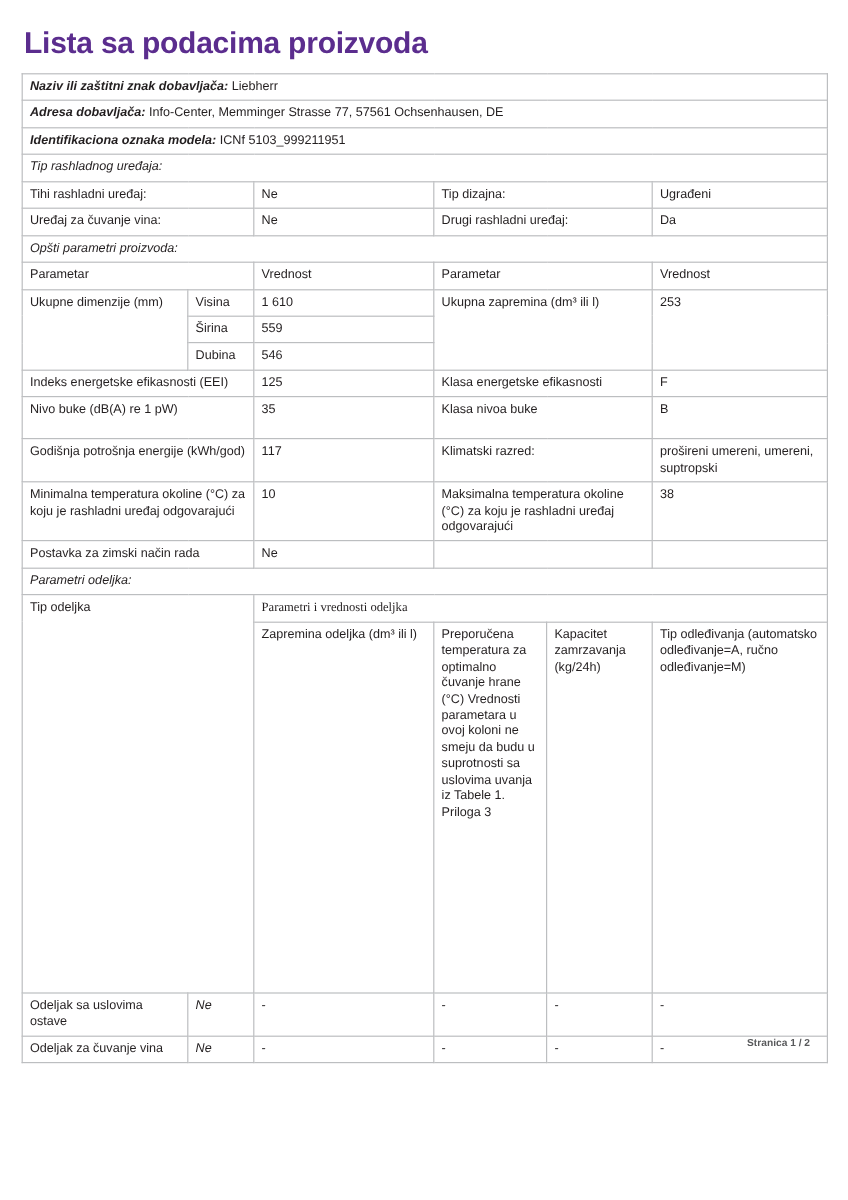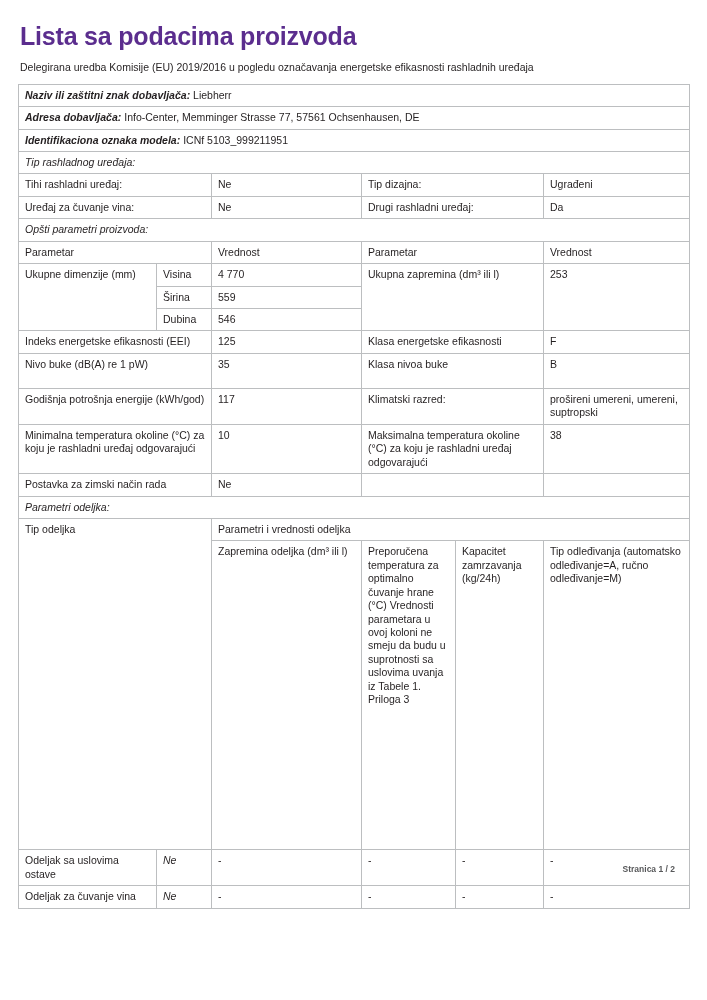--- a/index.html
+++ b/index.html
@@ -42,21 +42,21 @@
   table.main td, table.main th {
     border: 1px solid #bcbec0;
     font-size: 10.5px;
     padding: 4px 6px;
     vertical-align: top;
     line-height: 1.28;
     text-align: left;
     font-weight: normal;
   }
   .b { font-weight: bold; font-style: italic; }
-  .center { text-align: center; }
+  .center { text-align: center; font-family: Liberation Serif, serif; }
   .compartment-hdr {
     text-align: center;
     vertical-align: middle;
   }
   .tall-note {
     font-size: 10.5px;
     line-height: 1.3;
     text-align: center;
   }
   .footer {
@@ -69,21 +69,20 @@
   }
   .dash { text-align: center; }
   .v-mid { vertical-align: middle; }
 </style>
 </head>
 <body>
 
 <div class="page">
 
   <div class="doc-title">Lista sa podacima proizvoda</div>
-  <div class="regulation">Delegirana uredba Komisije (EU) 2019/2016 u pogledu označavanja energetske efikasnosti rashladnih uređaja</div>
 
   <table class="main">
     <colgroup>
       <col style="width:138px">
       <col style="width:55px">
       <col style="width:150px">
       <col style="width:94px">
       <col style="width:88px">
       <col style="width:146px">
     </colgroup>
@@ -135,21 +134,21 @@
     <tr>
       <td colspan="2">Parametar</td>
       <td>Vrednost</td>
       <td colspan="2">Parametar</td>
       <td>Vrednost</td>
     </tr>
 
     <tr>
       <td rowspan="3" class="v-mid">Ukupne dimenzije (mm)</td>
       <td>Visina</td>
-      <td>4 770</td>
+      <td>1 610</td>
       <td colspan="2" rowspan="3" class="v-mid">Ukupna zapremina (dm³ ili l)</td>
       <td rowspan="3" class="v-mid">253</td>
     </tr>
     <tr>
       <td>Širina</td>
       <td>559</td>
     </tr>
     <tr>
       <td>Dubina</td>
       <td>546</td>

